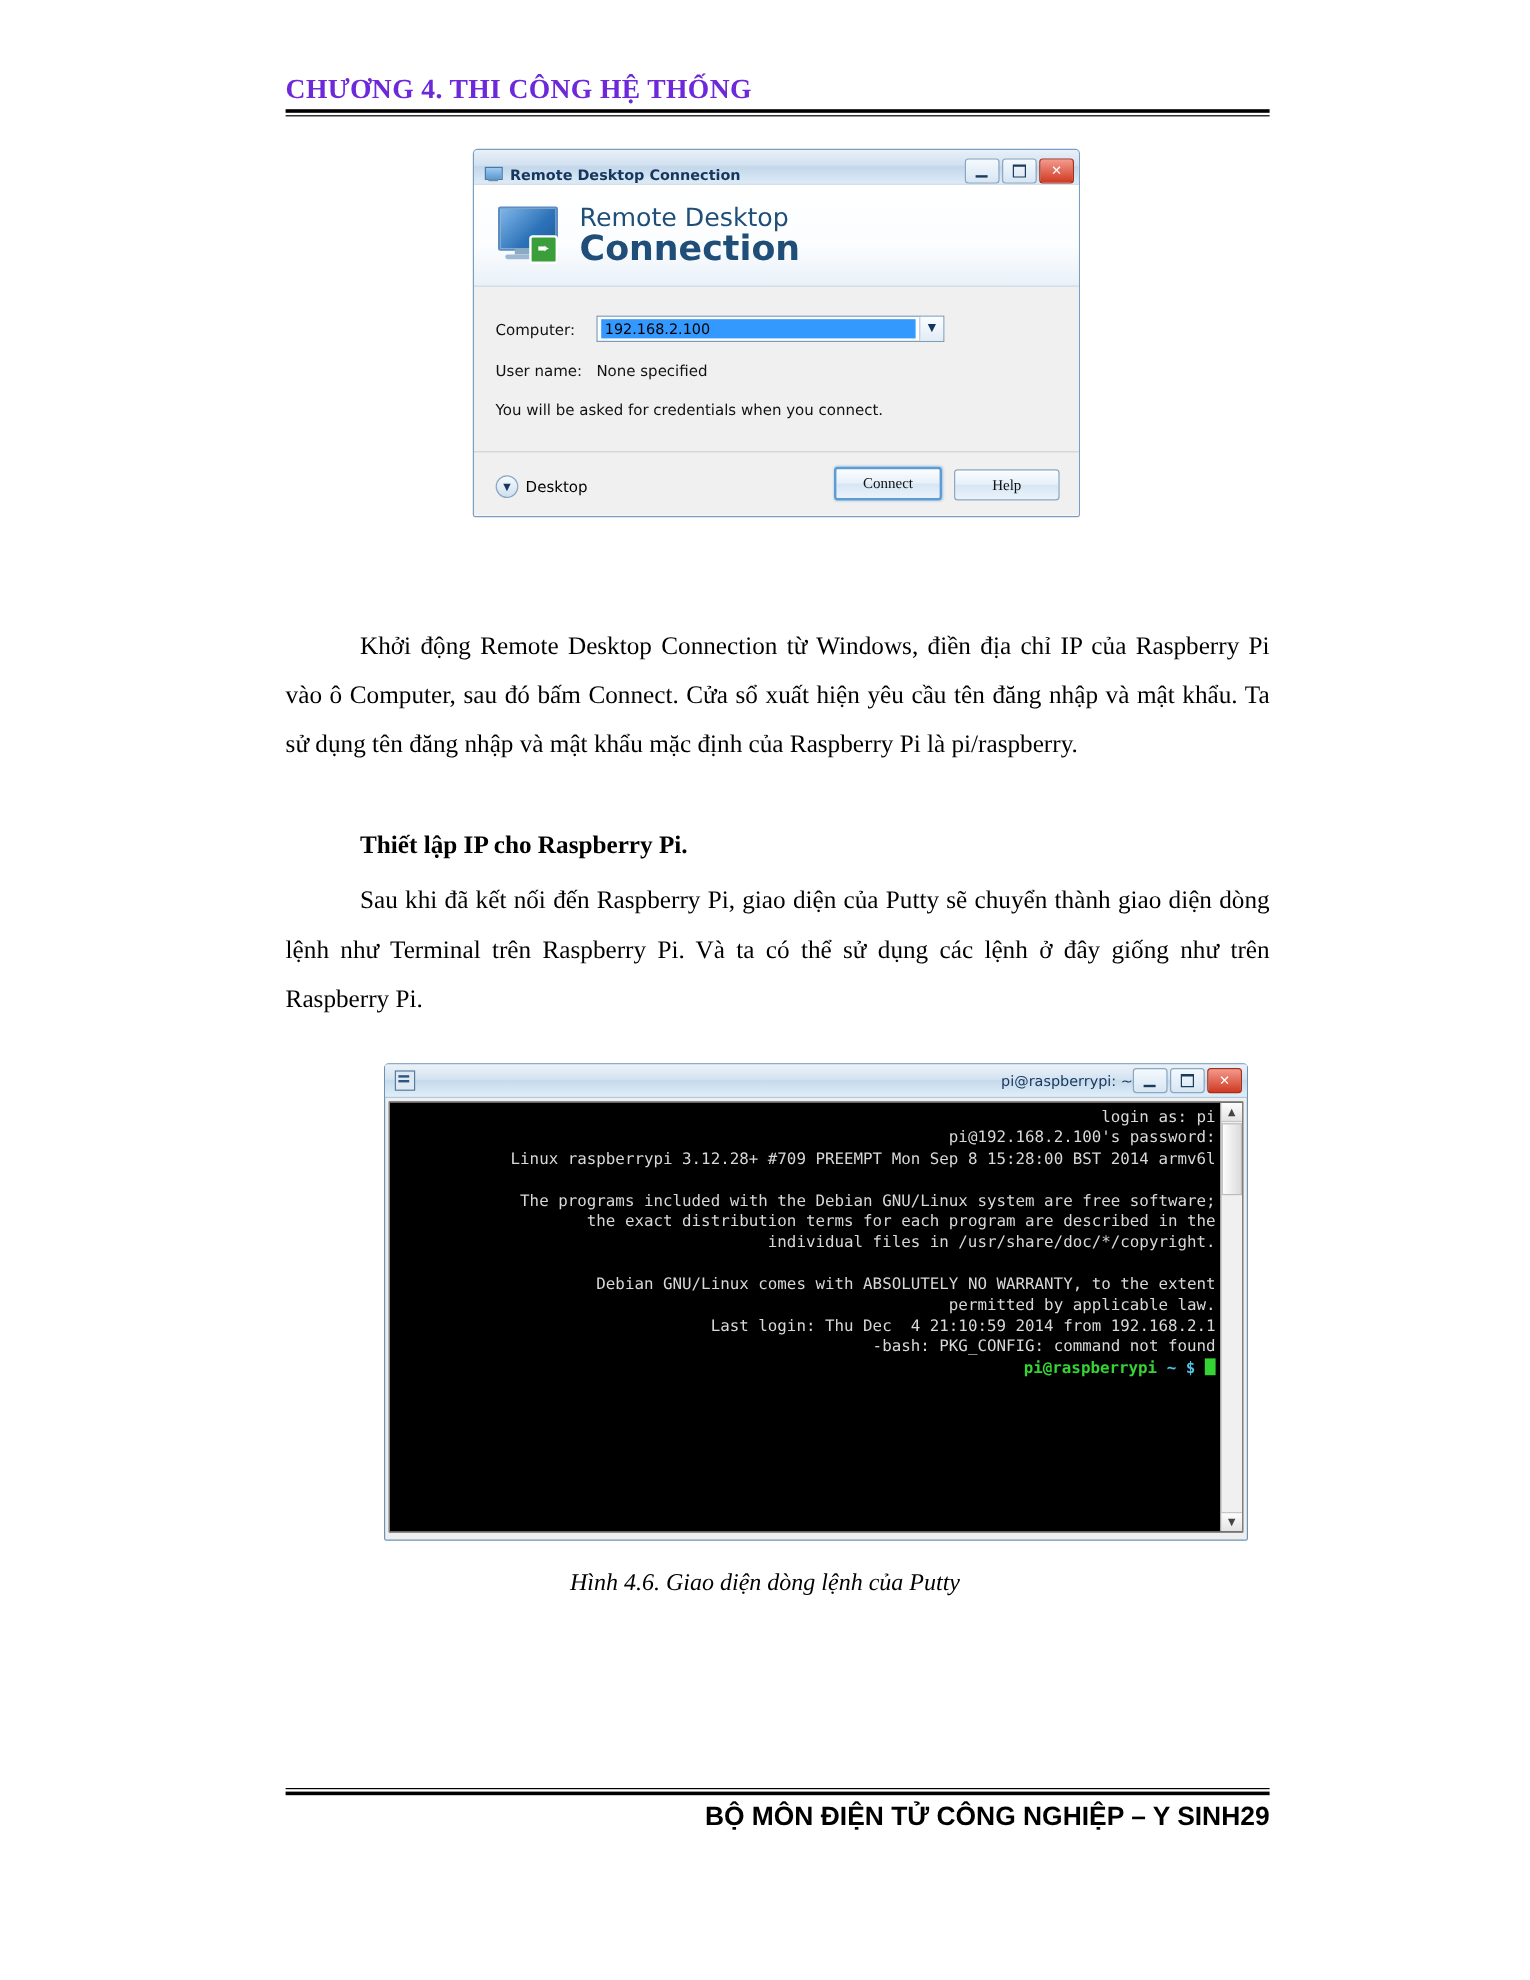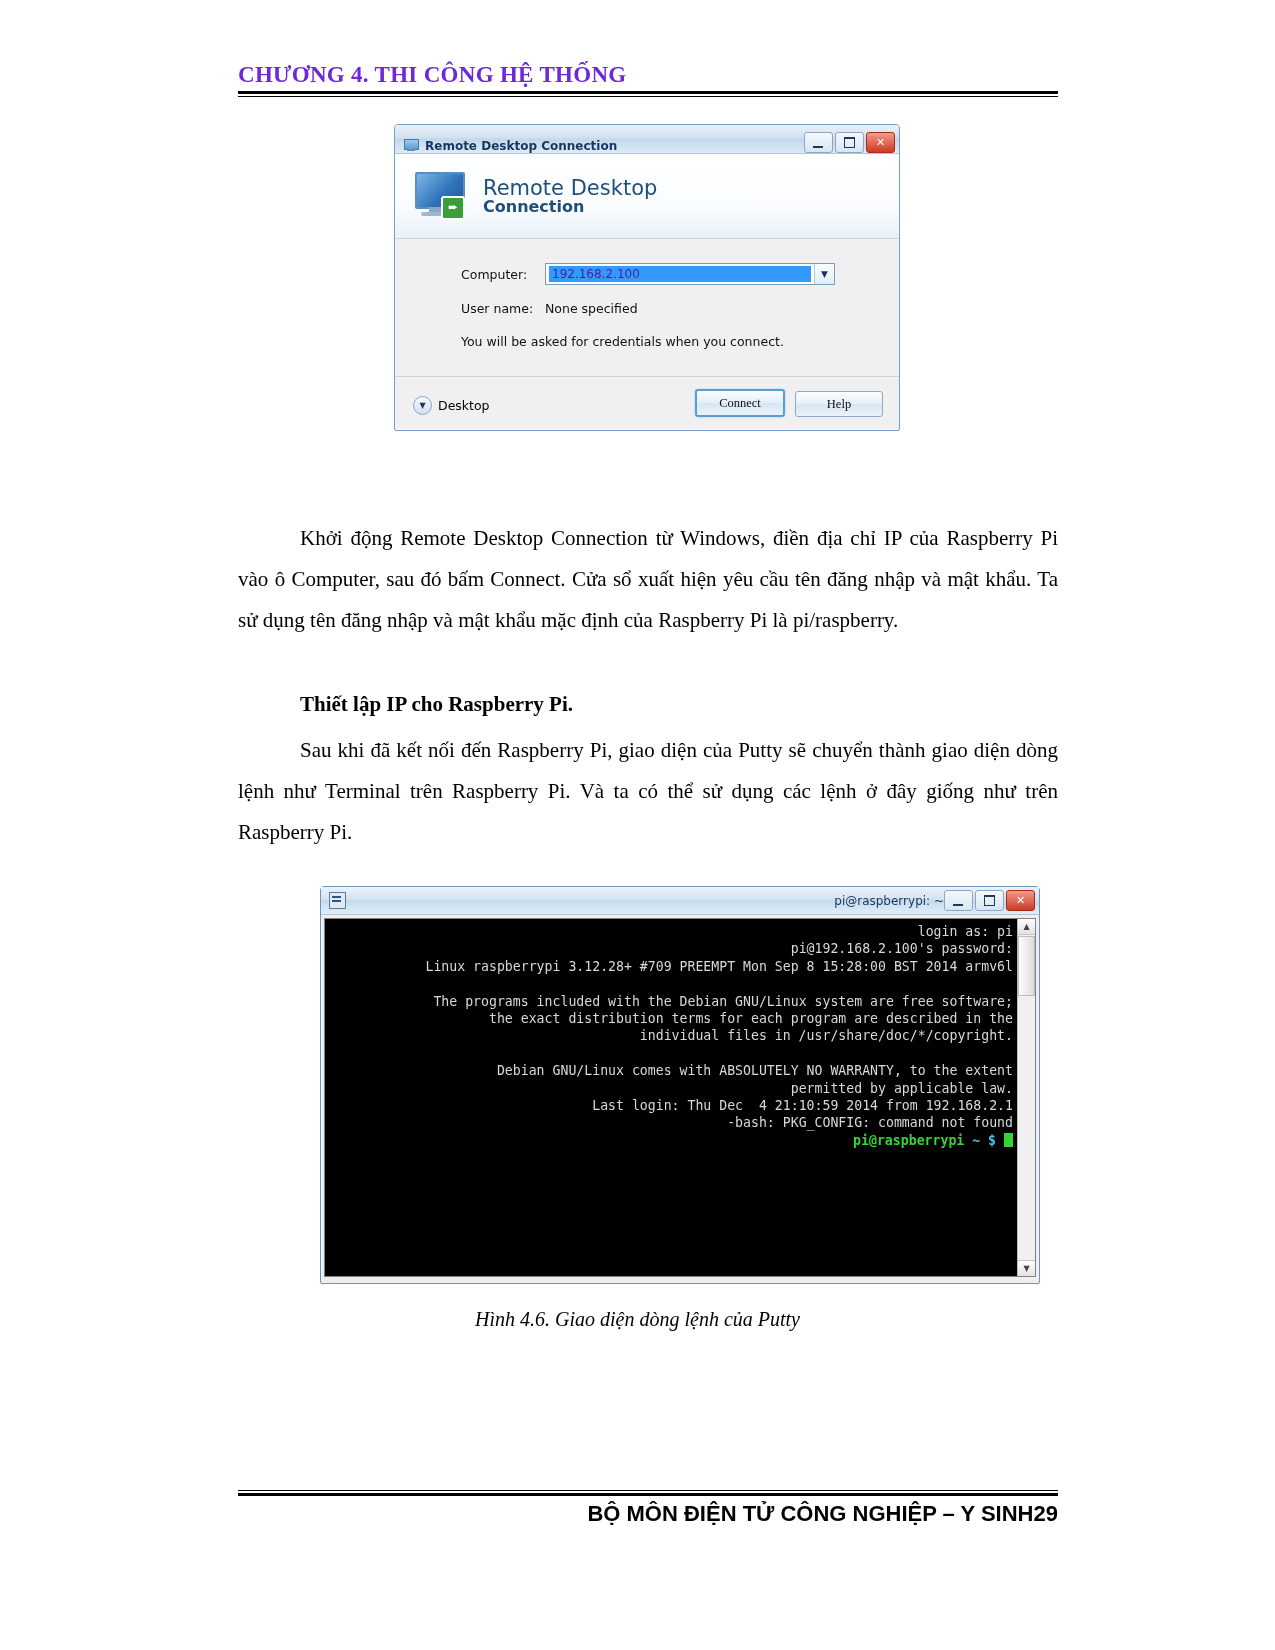--- a/index.html
+++ b/index.html
@@ -158,35 +158,34 @@
     text-align: center;
   }
   .rdp-headline-1 {
     font-family: "DejaVu Sans", sans-serif;
     font-size: 21px;
     color: #1f4e79;
     line-height: 1.05;
   }
   .rdp-headline-2 {
     font-family: "DejaVu Sans", sans-serif;
-    font-size: 16px;
+    font-size: 29px;
     font-weight: bold;
     color: #1f4e79;
     line-height: 1.05;
   }
   .rdp-body {
     position: relative;
     height: 190px;
     background: #f0f0f0;
   }
   .rdp-row {
     position: absolute;
     display: flex;
     align-items: center;
-    margin-left: 48px;
   }
   .rdp-label {
     font-size: 12.5px;
     color: #111;
     font-family: "DejaVu Sans", sans-serif;
   }
   .combo {
     width: 290px;
     height: 22px;
     border: 1px solid #7c9db8;
@@ -195,21 +194,21 @@
     align-items: center;
     box-sizing: border-box;
   }
   .combo-value {
     flex: 1;
     margin: 2px 3px;
     padding: 1px 3px;
     font-size: 12px;
     font-family: "DejaVu Sans", sans-serif;
     background: #3399ff;
-    color: #4c1d95;
+    color: #000000;
   }
   .combo-arrow {
     width: 19px; height: 20px;
     border-left: 1px solid #b8cada;
     background: linear-gradient(to bottom, #fbfdff, #e2ecf5);
     display: flex; align-items: center; justify-content: center;
     font-size: 9px;
     color: #17365d;
   }
   .rdp-note {

